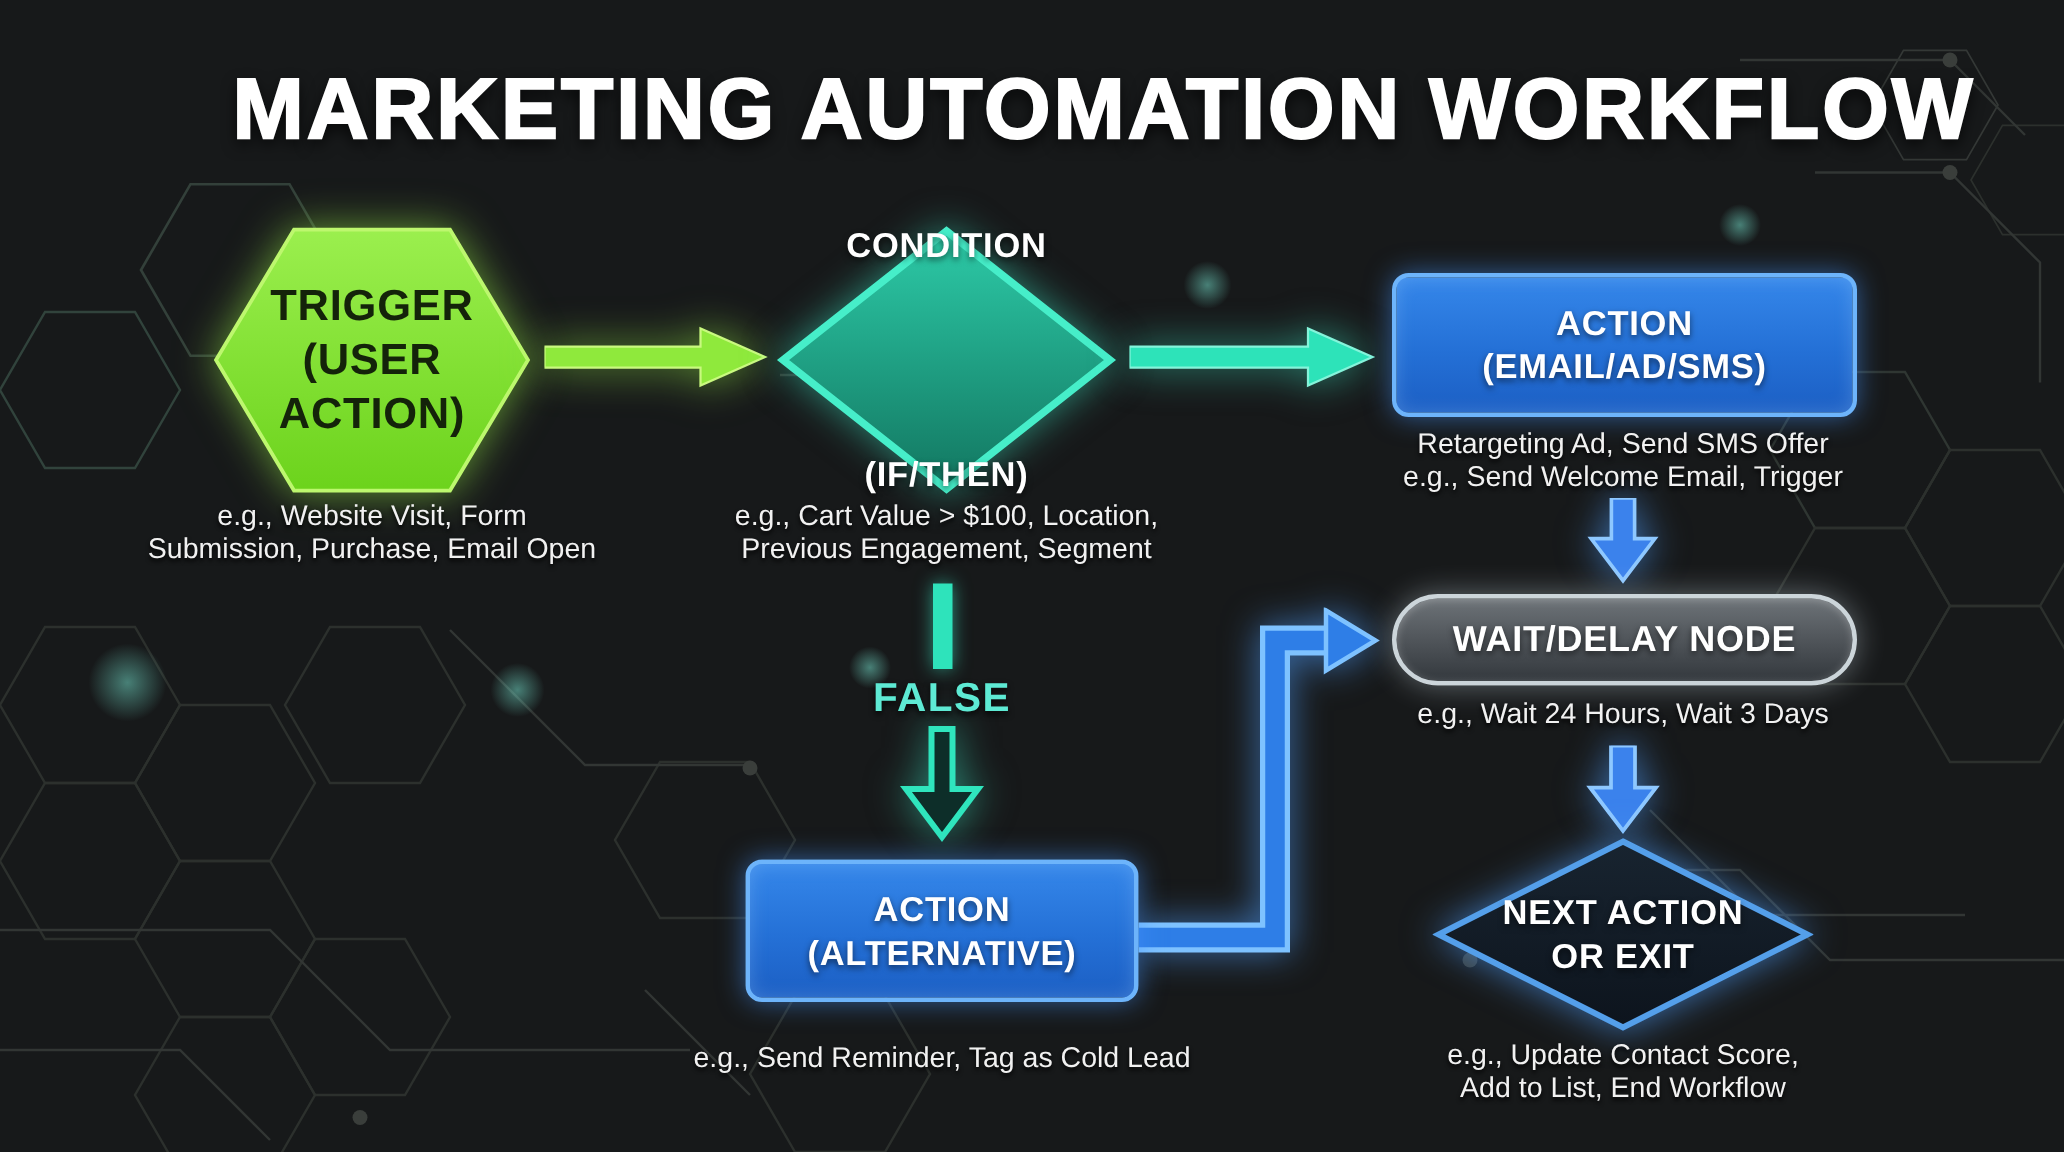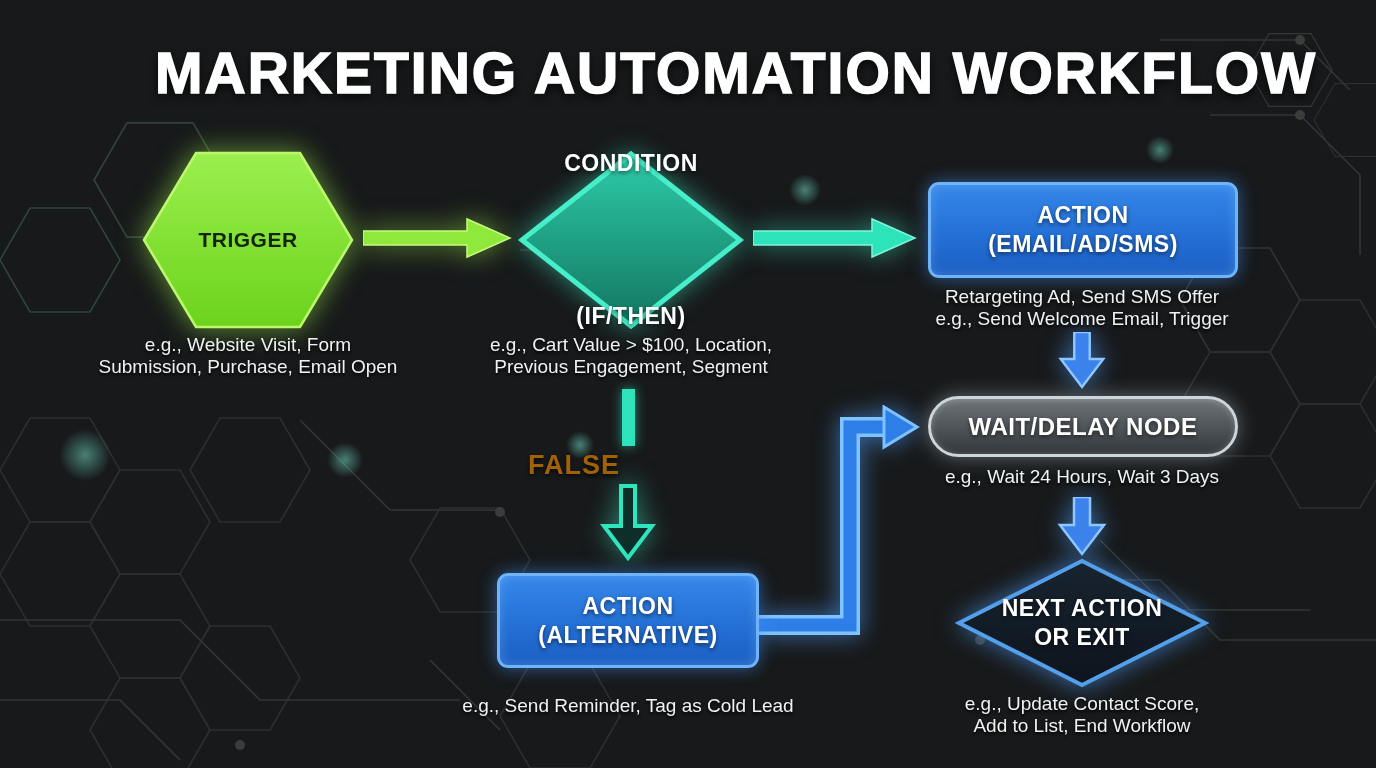--- a/index.html
+++ b/index.html
@@ -18,21 +18,21 @@
     text-shadow:0 4px 10px rgba(0,0,0,.8);
     z-index:3;white-space:nowrap;padding-left:48px;
   }
 
   .node-label{
     position:absolute;display:flex;flex-direction:column;align-items:center;justify-content:center;
     text-align:center;font-weight:bold;z-index:4;line-height:1.25;letter-spacing:.5px;
   }
   .node-label span{display:block;}
   .label-light{color:#ffffff;font-size:23px;text-shadow:0 2px 4px rgba(0,0,0,.55);}
-  .label-dark{color:#14230a;font-size:21px;}
+  .label-dark{color:#14230a;font-size:29px;}
 
   .caption{
     position:absolute;text-align:center;color:#f1f1f1;font-size:19px;line-height:21.5px;
     text-shadow:0 2px 3px rgba(0,0,0,.9);z-index:4;
   }
   .caption span{display:block;}
 
   .glow-green{filter:drop-shadow(0 0 14px rgba(150,235,70,.6));}
   .glow-teal{filter:drop-shadow(0 0 13px rgba(60,232,196,.55));}
   .glow-blue{filter:drop-shadow(0 0 12px rgba(80,160,255,.65));}
@@ -49,22 +49,22 @@
     background:linear-gradient(180deg,#6d7378 0%,#53585d 45%,#33383d 100%);
     border:3px solid #ccd5da;
     box-shadow:0 0 20px rgba(215,230,240,.4), inset 0 1px 6px rgba(255,255,255,.25);
     z-index:3;
   }
   .false-bar{
     position:absolute;background:#2ee3bb;
     box-shadow:0 0 12px rgba(60,232,196,.6);z-index:3;
   }
   .false-text{
-    position:absolute;color:#a16207;font-size:27px;font-weight:bold;letter-spacing:1px;
-    text-shadow:0 2px 4px rgba(0,0,0,.8);z-index:4;
+    position:absolute;color:#5eead4;font-size:27px;font-weight:bold;letter-spacing:1px;
+    text-align:center;text-shadow:0 2px 4px rgba(0,0,0,.8);z-index:4;
   }
 </style>
 </head>
 <body>
 
 <div class="stage">
 
   <svg class="bg" width="1376" height="768" viewBox="0 0 1376 768">
     <defs>
       <polygon id="bghex" points="-30,-52 30,-52 60,0 30,52 -30,52 -60,0" fill="none"></polygon>
@@ -126,20 +126,21 @@
     <defs>
       <linearGradient id="gGreen" x1="0" y1="0" x2="0" y2="1">
         <stop offset="0%" stop-color="#9bef4e"></stop>
         <stop offset="100%" stop-color="#6cd31c"></stop>
       </linearGradient>
     </defs>
     <polygon points="4,93 56,6 160,6 212,93 160,180 56,180" fill="url(#gGreen)" stroke="#bdf76e" stroke-width="2.5"></polygon>
   </svg>
   <div class="node-label label-dark" style="left:140px;top:147px;width:216px;height:186px;">
     <span>TRIGGER</span>
+    <span>(USER ACTION)</span>
   </div>
   <div class="caption" style="left:78px;top:334px;width:340px;">
     <span>e.g., Website Visit, Form</span>
     <span>Submission, Purchase, Email Open</span>
   </div>
 
   <svg class="layer glow-green" style="left:363px;top:216px;" width="150" height="44" viewBox="0 0 150 44">
     <polygon points="0,15 104,15 104,3 147,22 104,41 104,29 0,29" fill="#8fe93c" stroke="#c9f97f" stroke-width="1.5"></polygon>
   </svg>
 

